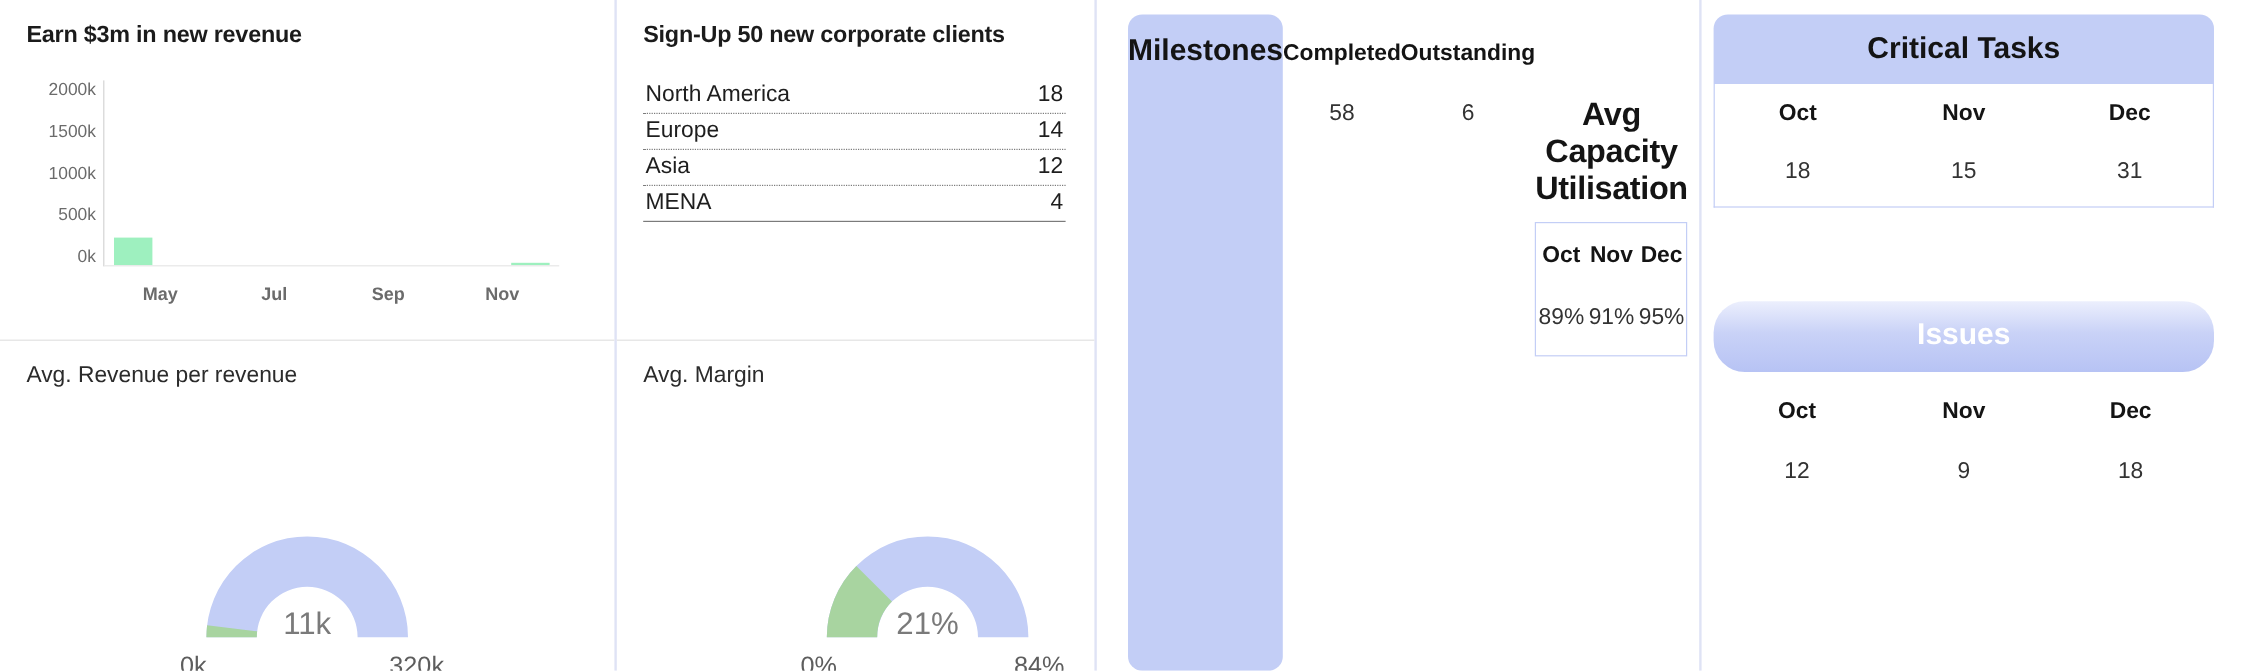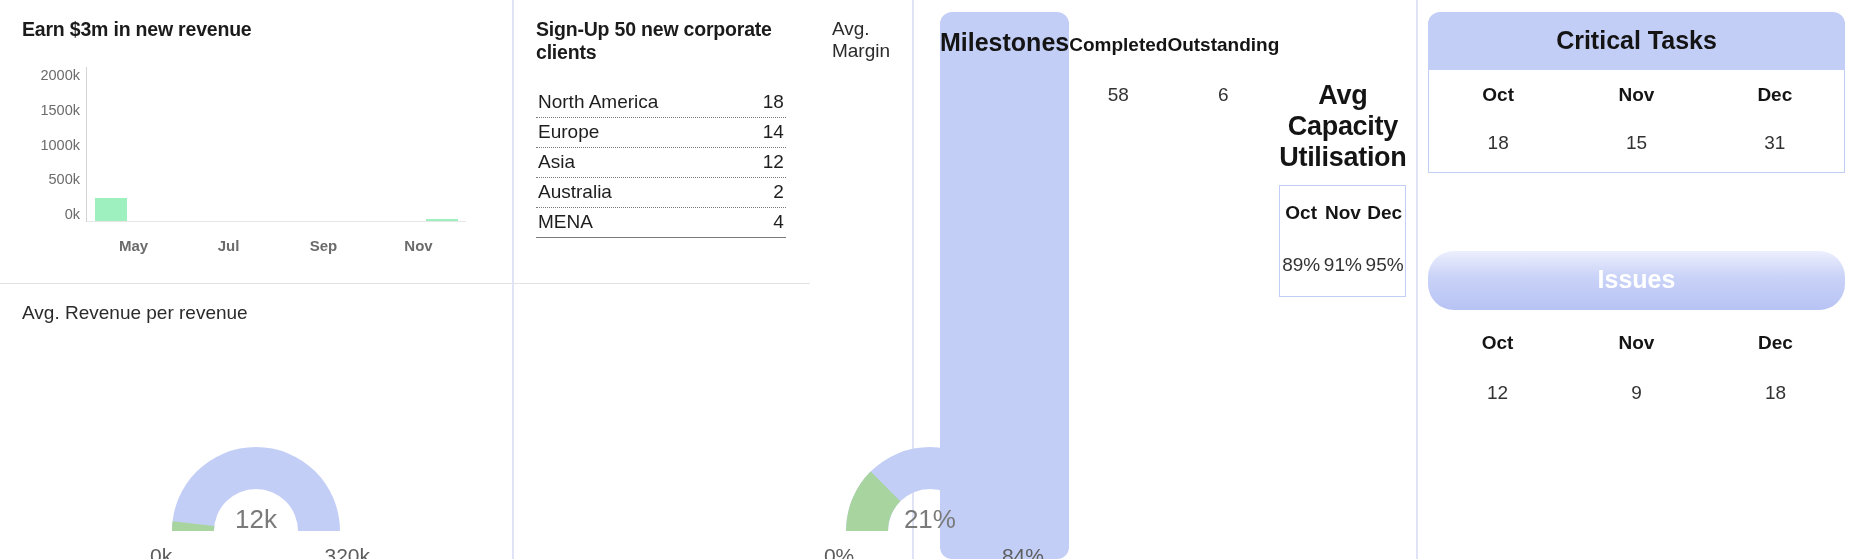--- a/index.html
+++ b/index.html
@@ -73,21 +73,21 @@
   .bar { width: 68%; background: #9ef0bf; }
   .xaxis-labels {
     position: absolute; left: 64px; right: 24px; top: 170px;
     display: flex; font-size: 15px; color: #6b6b6b; font-weight: bold;
   }
   .x-slot { flex: 1 1 0; text-align: center; }
 
   
   .col-mid {
     width: 400px;
-    display: flex; flex-direction: row;
+    display: flex; flex-direction: column;
     border-right: 2px solid #dfe3f5;
     flex: none;
   }
   .list-wrap { margin-top: 24px; padding-right: 2px; }
   .list-row {
     display: flex; justify-content: space-between; align-items: baseline;
     font-size: 19px; color: #1e1e1e;
     padding: 3px 2px 4px 2px;
     border-bottom: 1.4px dotted #7b7b7b;
     gap: 16px;
@@ -250,21 +250,21 @@
     </div>
 
     <div class="panel-b">
       <div class="panel-title-plain">Avg. Revenue per revenue</div>
       <div class="gauge-area">
         <div class="gauge">
           <svg width="196" height="122" viewBox="0 0 196 122">
             <path fill="#c3cef6" d="M 14 112 A 84 84 0 0 1 182 112 L 140 112 A 42 42 0 0 0 56 112 Z"></path>
             <path id="gauge1-fill" fill="#a8d4a0" d="M 14 111.99999999999999 A 84 84 0 0 1 14.582249615786196 102.12685861354164 L 56.2911248078931 107.06342930677083 A 42 42 0 0 0 56 112 Z"></path>
           </svg>
-          <div class="gauge-value">12k</div>
+          <div class="gauge-value">11k</div>
           <div class="gauge-min">0k</div>
           <div class="gauge-max">320k</div>
         </div>
       </div>
     </div>
 
   </div>
 
   <div class="col-mid">
 
@@ -276,24 +276,20 @@
           <span class="list-label">North America</span>
           <span class="list-value">18</span>
         </div>
         <div class="list-row">
           <span class="list-label">Europe</span>
           <span class="list-value">14</span>
         </div>
         <div class="list-row">
           <span class="list-label">Asia</span>
           <span class="list-value">12</span>
-        </div>
-        <div class="list-row">
-          <span class="list-label">Australia</span>
-          <span class="list-value">2</span>
         </div>
         <div class="list-row">
           <span class="list-label">MENA</span>
           <span class="list-value">4</span>
         </div>
       </div>
     </div>
 
     <div class="panel-b">
       <div class="panel-title-plain">Avg. Margin</div>

